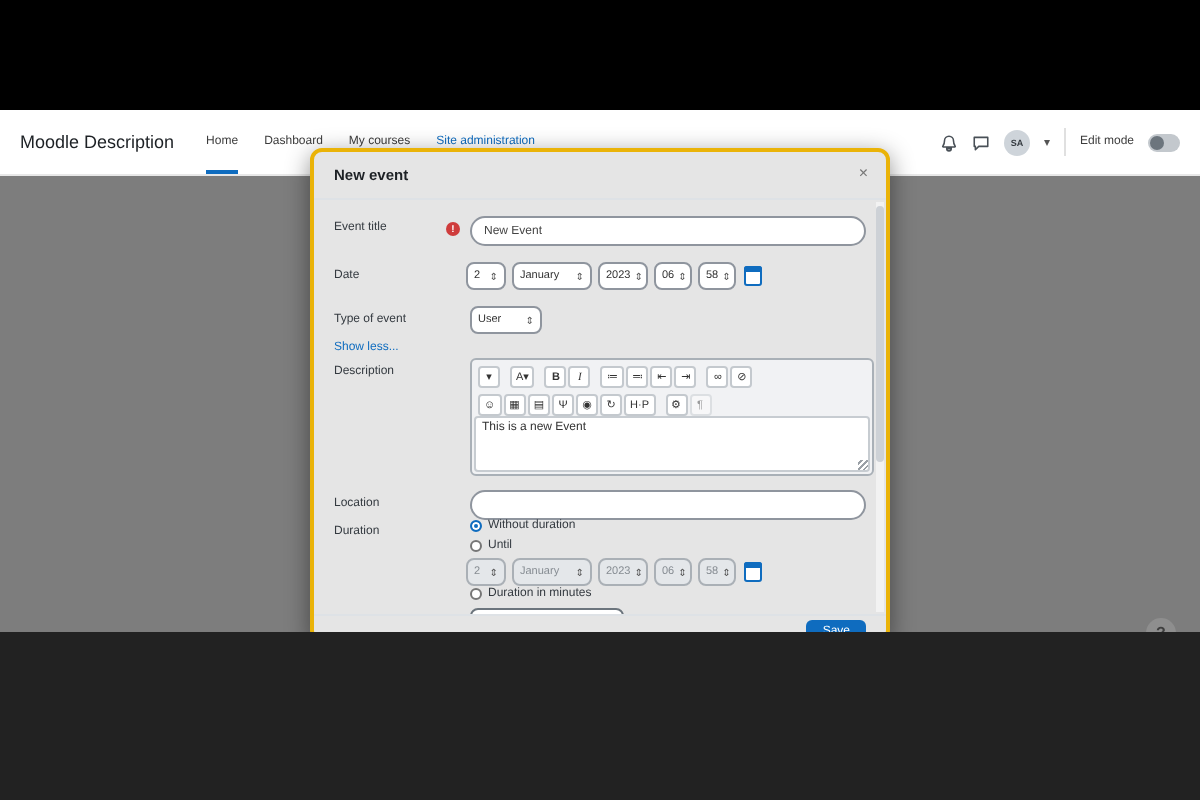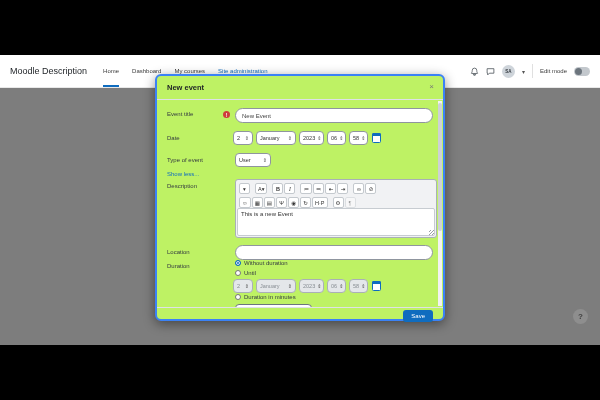--- a/index.html
+++ b/index.html
@@ -1,17 +1,17 @@
 <!DOCTYPE html>
 <html><head>
 <meta charset="utf-8">
 <style>
   * { margin:0; padding:0; box-sizing:border-box; }
   body { background:#222; font-family:"Liberation Sans", sans-serif; }
-  .stage { position:relative; width:600px; height:400px; background:#000; overflow:hidden; }
+  .stage { position:relative; width:600px; height:316px; background:#000; overflow:hidden; }
 
   
   .page { position:absolute; top:55px; left:0; width:600px; height:290px; background:#fff; overflow:hidden; }
   .backdrop { position:absolute; top:33px; left:0; right:0; bottom:0; background:#7d7d7d; }
 
   
   .navbar { position:absolute; top:0; left:0; right:0; height:33px; background:#fff;
             border-bottom:1px solid #e8e8e8; display:flex; align-items:center; z-index:1; }
   .site-name { margin:0 16px 0 10px; font-size:9px; color:#1d2125; white-space:nowrap; }
   .nav-items { display:flex; height:100%; gap:13px; }
@@ -28,22 +28,22 @@
   .edit-label { font-size:6px; color:#3c3c3c; }
   .toggle { width:16px; height:9px; border-radius:5px; background:#c3c8cd; position:relative; }
   .toggle .knob { position:absolute; left:1px; top:1px; width:7px; height:7px; border-radius:50%; background:#6c757d; }
 
   
   .help-fab { position:absolute; left:573px; top:254px; width:15px; height:15px; border-radius:50%;
               background:#8e8e8e; color:#3f3f3f; font-size:8px; font-weight:bold; display:flex;
               align-items:center; justify-content:center; z-index:2; }
 
   
-  .modal { position:absolute; left:155px; top:19px; width:290px; height:247px; background:#bef264;
-           border:2px solid #3b82f6; border-radius:6px; z-index:5; box-shadow:0 3px 12px rgba(0,0,0,.45); }
+  .modal { position:absolute; left:155px; top:19px; width:290px; height:247px; background:#e5e5e5;
+           border:2px solid #eab308; border-radius:6px; z-index:5; box-shadow:0 3px 12px rgba(0,0,0,.45); }
   .modal-header { position:relative; height:24px; border-bottom:1px solid #dee2e6; }
   .modal-title { position:absolute; left:10px; top:7px; font-size:7.5px; font-weight:bold; color:#1d2125; }
   .modal-close { position:absolute; right:9px; top:7px; font-size:8px; color:#777; line-height:8px; cursor:pointer; background:none; border:none; font-family:inherit; }
   .modal-body { position:relative; height:207px; overflow:hidden; }
   .modal-footer { position:relative; height:16px; border-top:1px solid #dee2e6; }
 
   .lbl { position:absolute; left:10px; font-size:6px; color:#343a40; }
   .req { position:absolute; left:66px; width:7px; height:7px; border-radius:50%; background:#cf3c3c;
          color:#fff; font-size:5px; font-weight:bold; display:flex; align-items:center; justify-content:center; }
   .ipt { position:absolute; left:78px; width:198px; height:15px; border:1px solid #8f959e; border-radius:8px;

